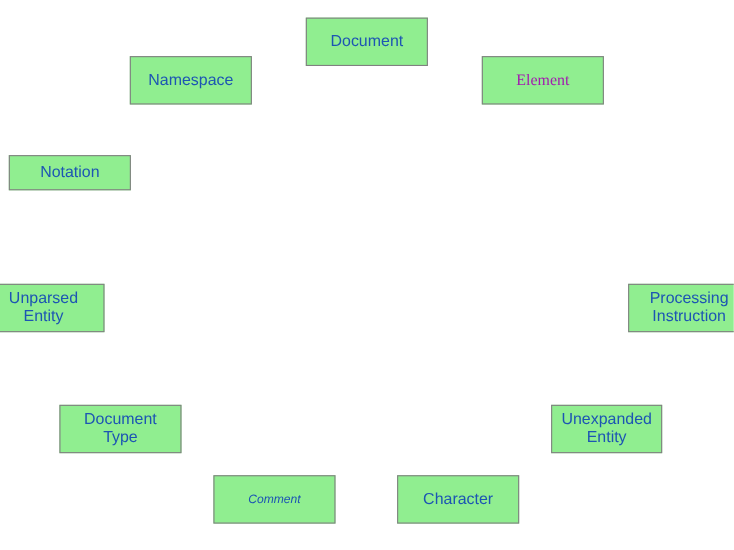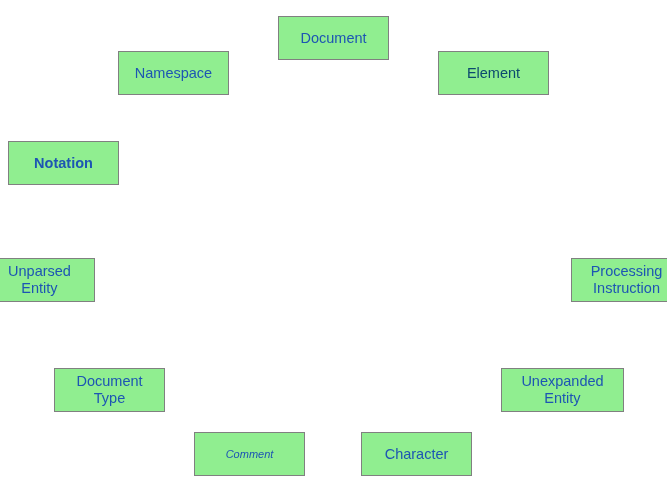--- a/index.html
+++ b/index.html
@@ -41,25 +41,25 @@
     text-align: center;
   }
 </style>
 </head>
 <body>
 
 <div id="canvas" style="width: 667px; height: 500px; background: rgb(255, 255, 255);">
 
 <div class="node-box" style="left: 278px; top: 16px; width: 111px; height: 44px; background: rgb(144, 238, 144); border-color: rgb(128, 128, 128); color: rgb(29, 85, 179); font-size: 14.5px;"><span class="node-label">Document</span></div>
     <div class="node-box" style="left: 118px; top: 51px; width: 111px; height: 44px; background: rgb(144, 238, 144); border-color: rgb(128, 128, 128); color: rgb(29, 85, 179); font-size: 14.5px; justify-content: flex-end;"><span class="node-label">Namespace</span></div>
-    <div class="node-box" style="left: 438px; top: 51px; width: 111px; height: 44px; background: rgb(144, 238, 144); border-color: rgb(128, 128, 128); color: #0c4a6e; font-size: 14.5px;"><span class="node-label">Element</span></div>
-    <div class="node-box" style="left: 8px; top: 141px; width: 111px; height: 44px; background: rgb(144, 238, 144); border-color: rgb(128, 128, 128); color: rgb(29, 85, 179); font-size: 14.5px; font-weight: bold;"><span class="node-label">Notation</span></div>
+    <div class="node-box" style="left: 438px; top: 51px; width: 111px; height: 44px; background: rgb(144, 238, 144); border-color: rgb(128, 128, 128); color: #a21caf; font-size: 14.5px; font-family: Liberation Serif, serif;"><span class="node-label">Element</span></div>
+    <div class="node-box" style="left: 8px; top: 141px; width: 111px; height: 32px; background: rgb(144, 238, 144); border-color: rgb(128, 128, 128); color: rgb(29, 85, 179); font-size: 14.5px;"><span class="node-label">Notation</span></div>
     <div class="node-box" style="left: -16px; top: 258px; width: 111px; height: 44px; background: rgb(144, 238, 144); border-color: rgb(128, 128, 128); color: rgb(29, 85, 179); font-size: 14.5px;"><span class="node-label">Unparsed
 Entity</span></div>
     <div class="node-box" style="left: 571px; top: 258px; width: 111px; height: 44px; background: rgb(144, 238, 144); border-color: rgb(128, 128, 128); color: rgb(29, 85, 179); font-size: 14.5px;"><span class="node-label">Processing
 Instruction</span></div>
     <div class="node-box" style="left: 54px; top: 368px; width: 111px; height: 44px; background: rgb(144, 238, 144); border-color: rgb(128, 128, 128); color: rgb(29, 85, 179); font-size: 14.5px;"><span class="node-label">Document
 Type</span></div>
-    <div class="node-box" style="left: 501px; top: 368px; width: 123px; height: 44px; background: rgb(144, 238, 144); border-color: rgb(128, 128, 128); color: rgb(29, 85, 179); font-size: 14.5px;"><span class="node-label">Unexpanded
+    <div class="node-box" style="left: 501px; top: 368px; width: 101px; height: 44px; background: rgb(144, 238, 144); border-color: rgb(128, 128, 128); color: rgb(29, 85, 179); font-size: 14.5px;"><span class="node-label">Unexpanded
 Entity</span></div>
     <div class="node-box" style="left: 194px; top: 432px; width: 111px; height: 44px; background: rgb(144, 238, 144); border-color: rgb(128, 128, 128); color: rgb(29, 85, 179); font-size: 11px; font-style: italic;"><span class="node-label">Comment</span></div>
     <div class="node-box" style="left: 361px; top: 432px; width: 111px; height: 44px; background: rgb(144, 238, 144); border-color: rgb(128, 128, 128); color: rgb(29, 85, 179); font-size: 14.5px;"><span class="node-label">Character</span></div>
   </div>
 
 </body></html>

